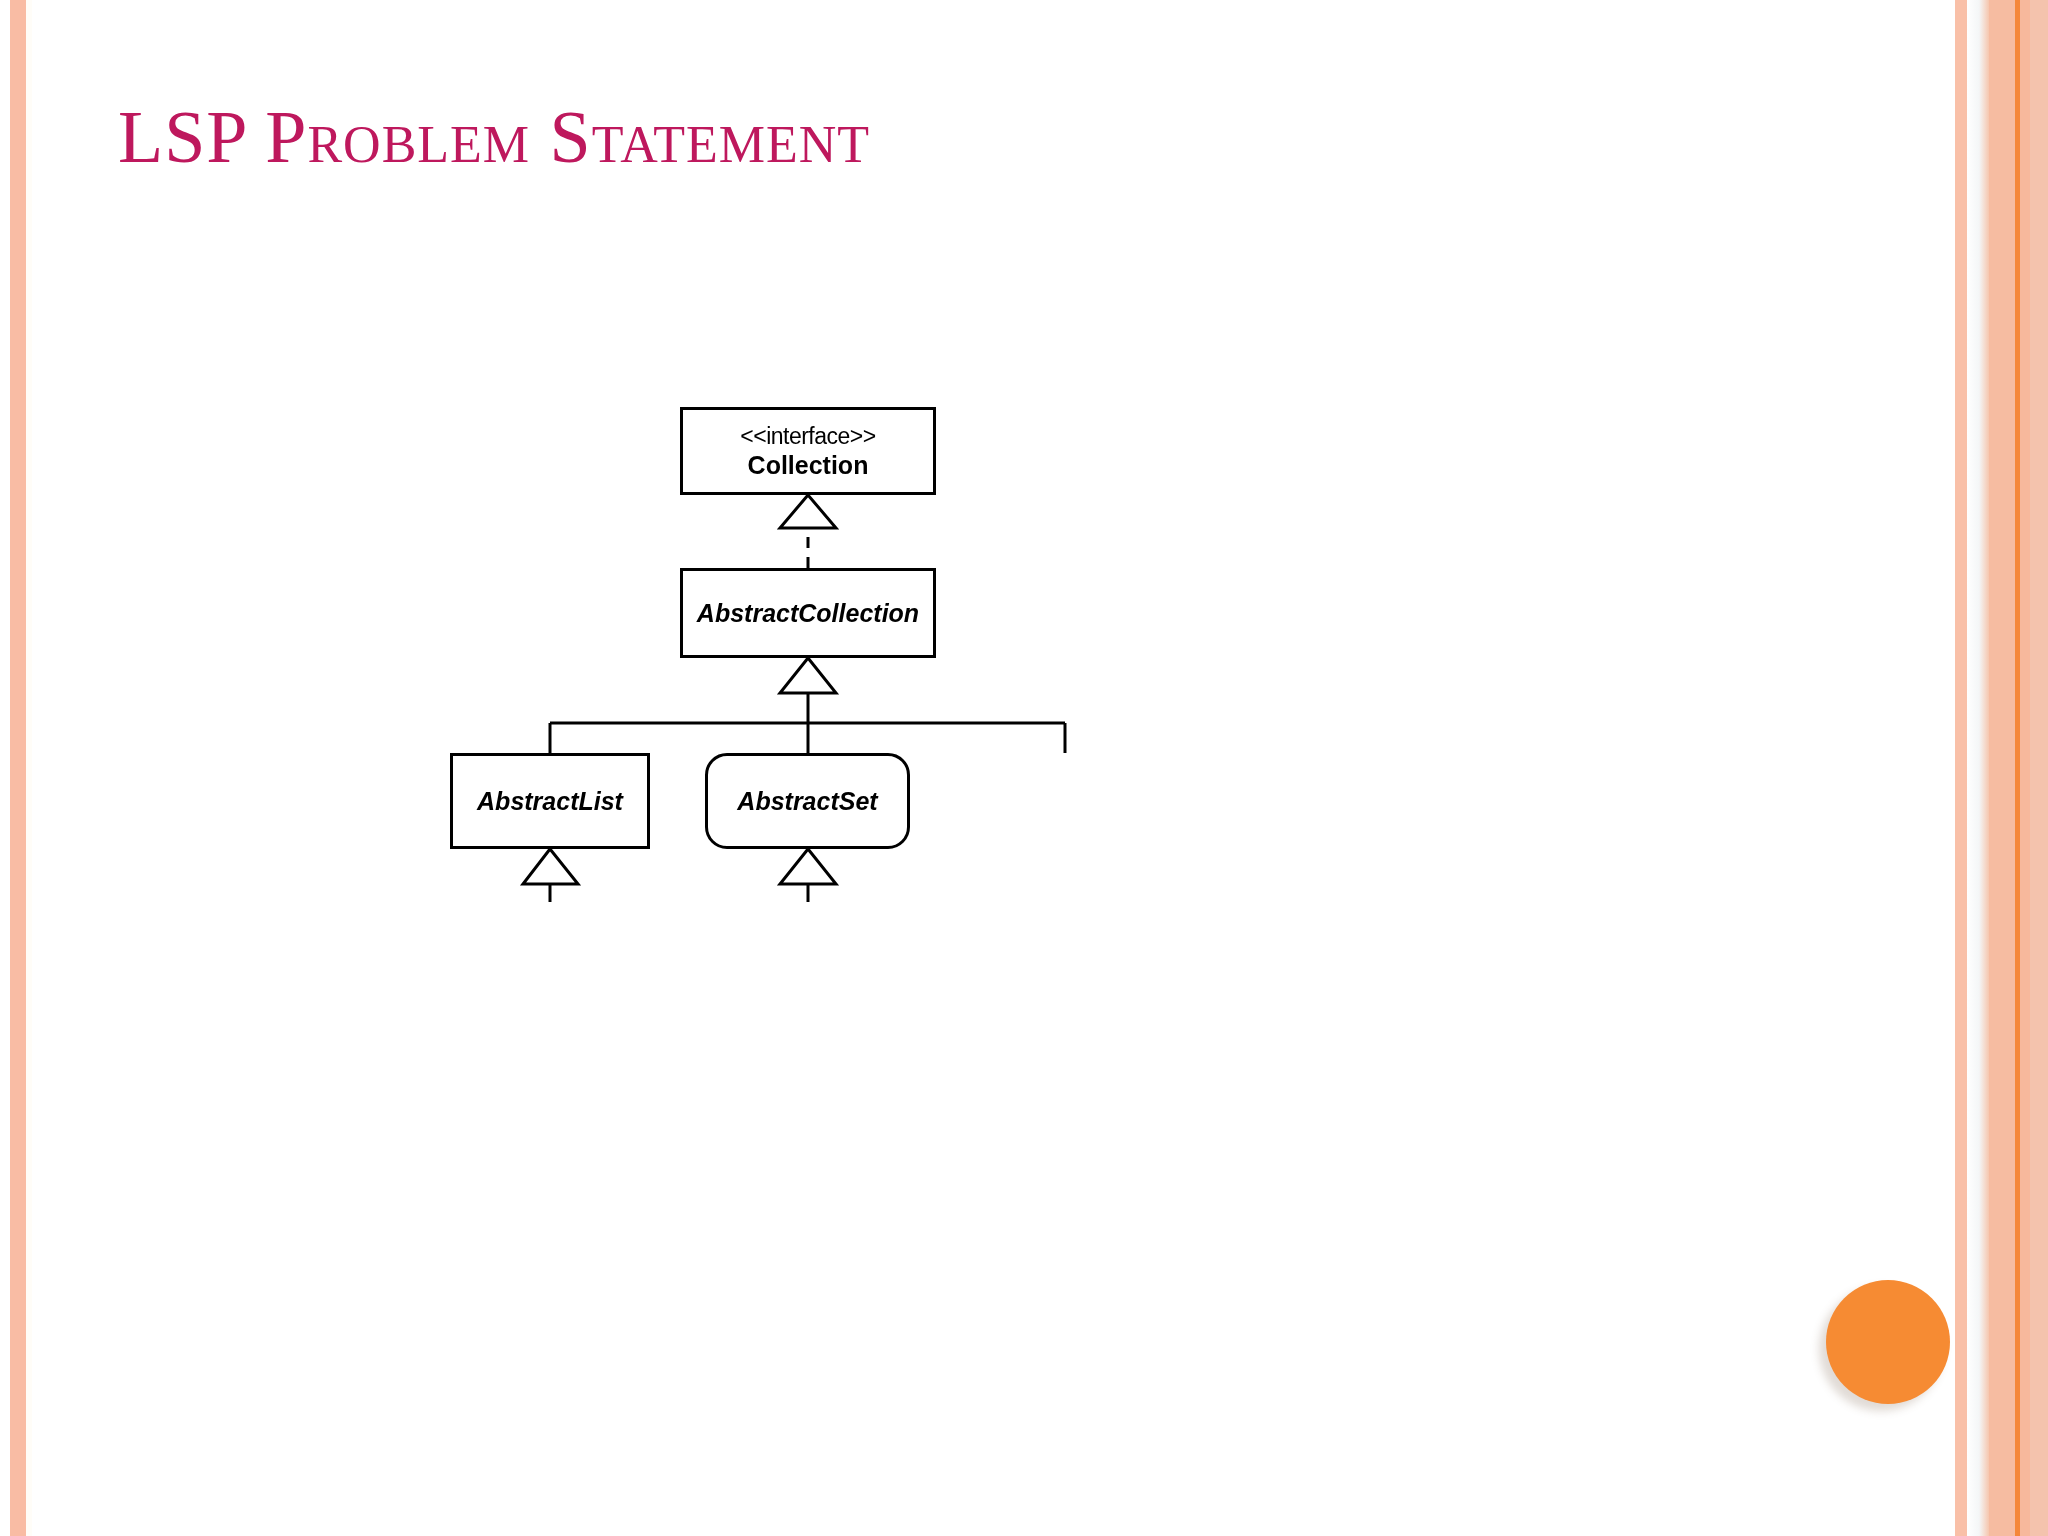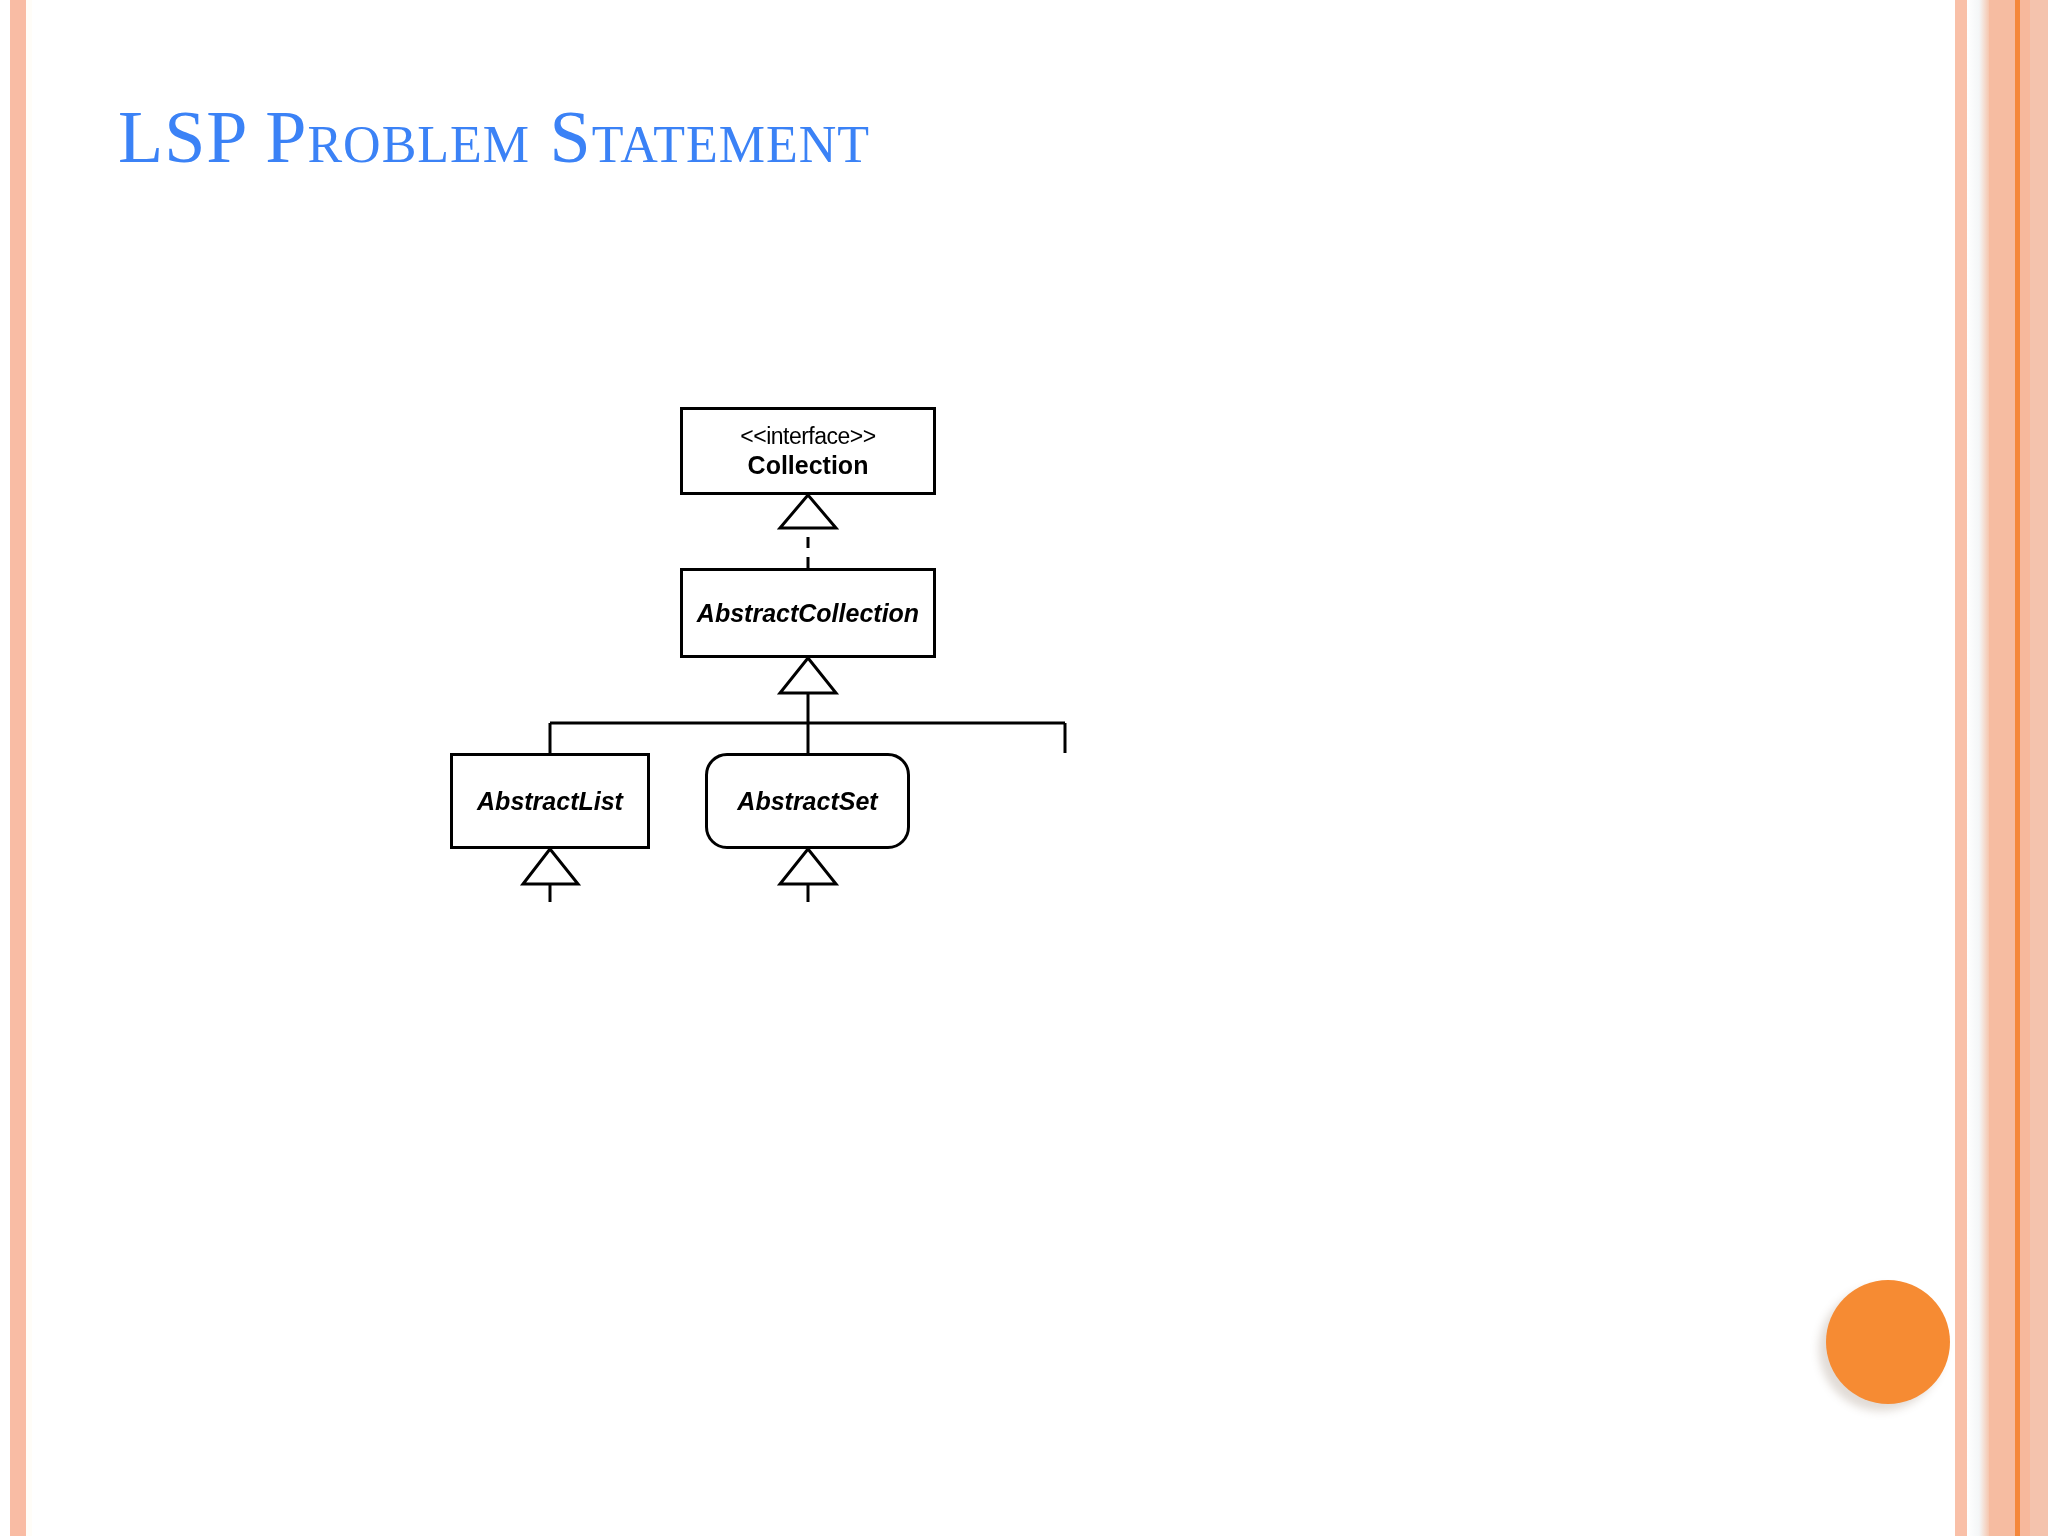--- a/index.html
+++ b/index.html
@@ -41,21 +41,21 @@
   
   #page-title {
     position: absolute;
     left: 118px;
     top: 96px;
     font-family: "Liberation Serif", serif;
     font-size: 74px;
     line-height: 82px;
     font-variant: small-caps;
     letter-spacing: 1px;
-    color: #3b82f6;
+    color: #be185d;
     white-space: nowrap;
   }
 
   
   #accent-circle {
     position: absolute;
     left: 1826px;
     top: 1280px;
     width: 124px;
     height: 124px;

